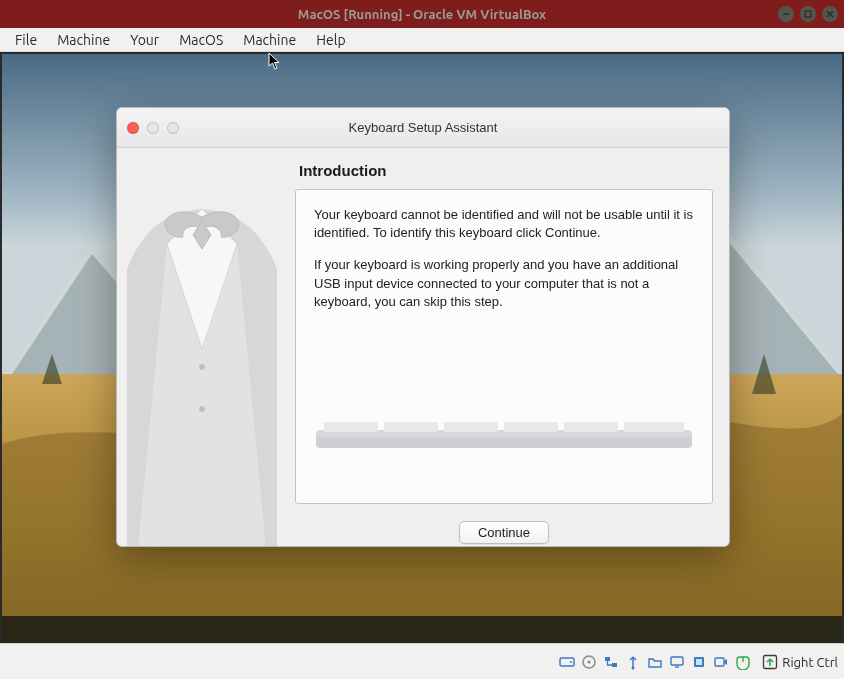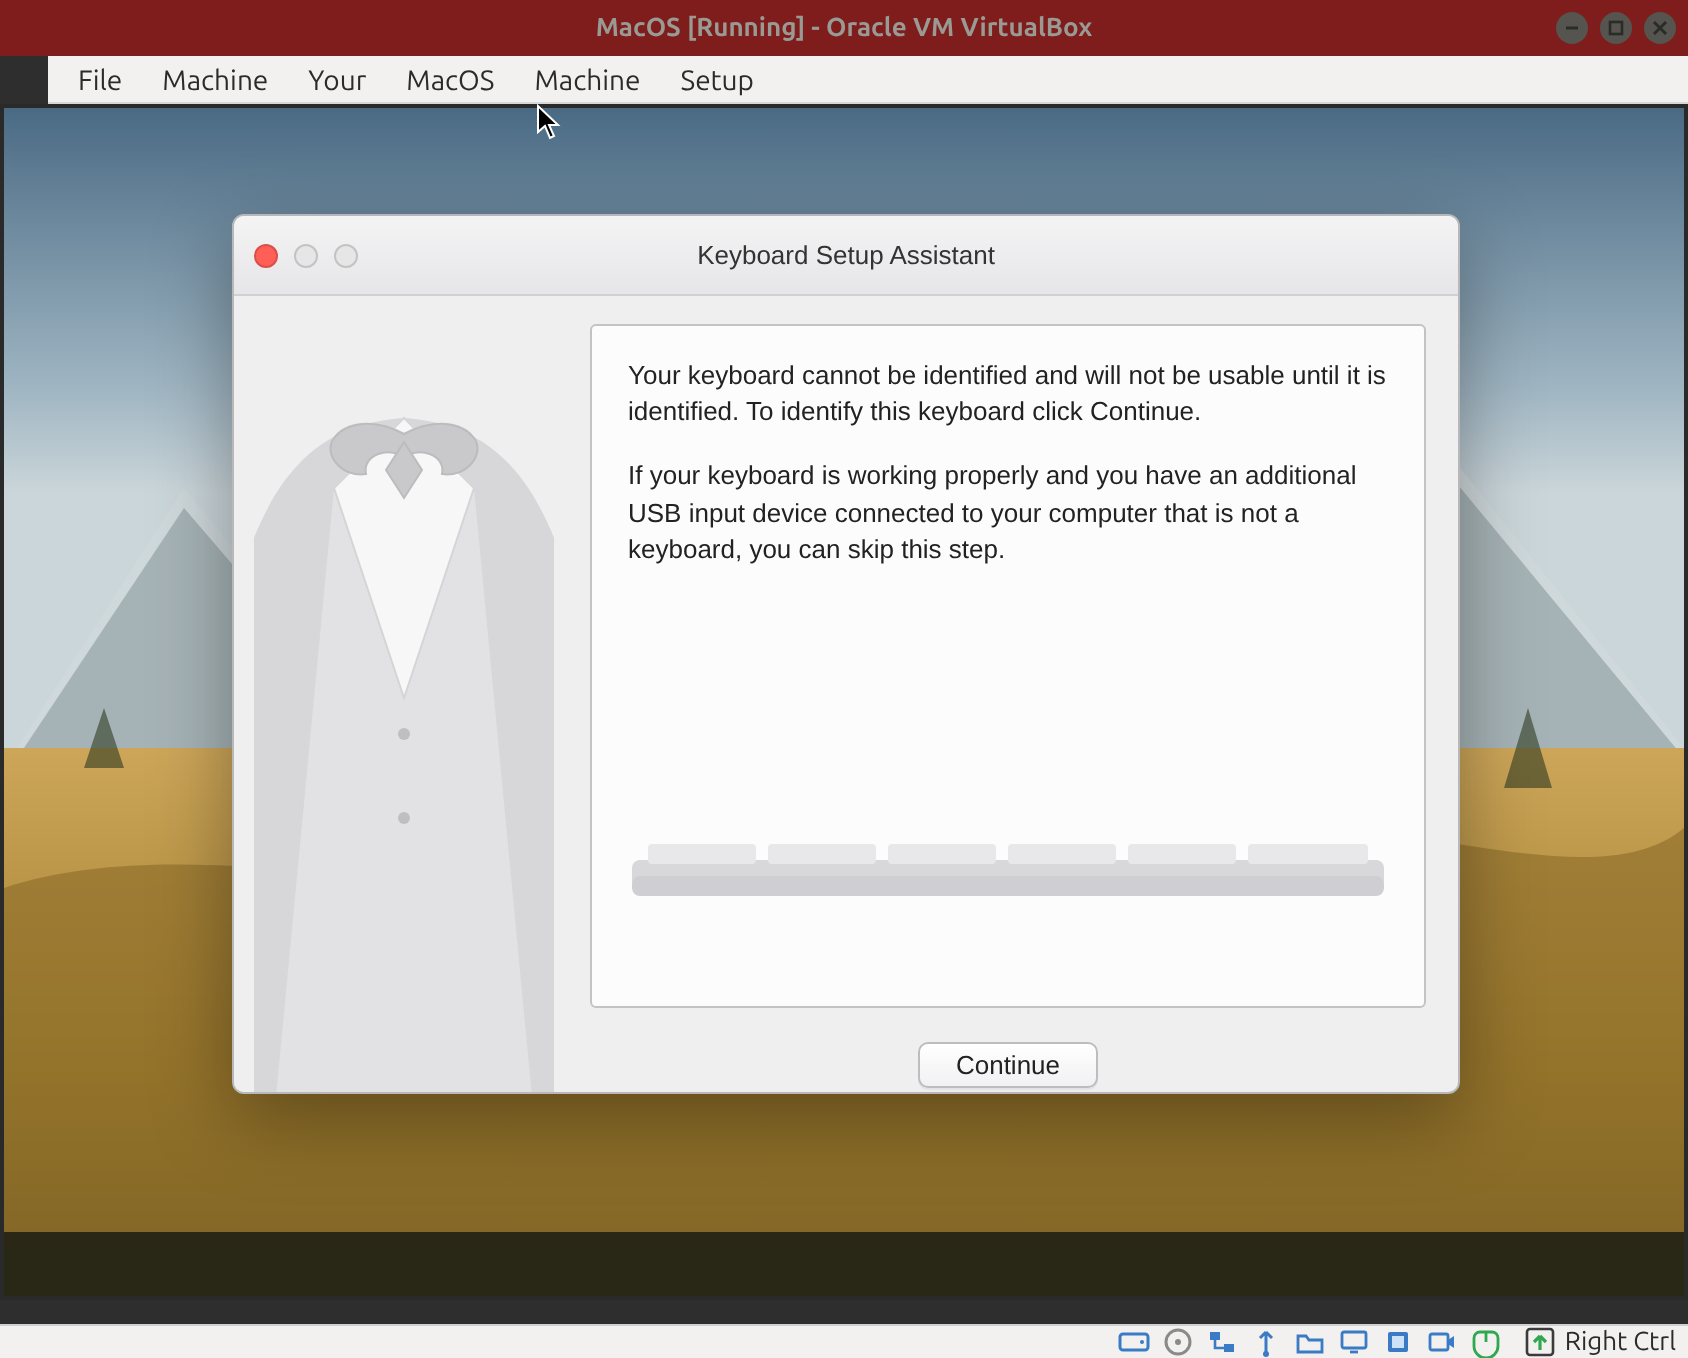--- a/index.html
+++ b/index.html
@@ -43,21 +43,20 @@
     .menubar {
       height: 24px;
       background: #f2f1f0;
       border-bottom: 1px solid #d6d6d6;
       display: flex;
       align-items: center;
       padding: 0 6px;
       gap: 2px;
       font-size: 14px;
       color: #2b2b2b;
-      margin-left: 24px;
     }
     .menubar .menuitem {
       padding: 2px 9px;
       border-radius: 3px;
     }
     .cursor {
       position: absolute;
       left: 268px; top: 52px;
       width: 14px; height: 18px;
       pointer-events: none;
@@ -174,21 +173,21 @@
       border-radius: 5px;
       padding: 3px 18px;
       font-size: 13px;
       color: #222;
       box-shadow: 0 1px 0 rgba(0,0,0,0.05);
     }
     
     .statusbar {
       position: absolute;
       left: 0; bottom: 0;
-      width: 844px; height: 17px;
+      width: 844px; height: 36px;
       background: #f2f1f0;
       border-top: 1px solid #cfcfcf;
       display: flex;
       align-items: center;
       justify-content: flex-end;
       padding: 0 6px;
       gap: 4px;
       font-size: 13px;
       color: #2b2b2b;
     }
@@ -228,21 +227,21 @@
     </div>
   </div>
 </div>
 
 <div class="menubar">
   <div class="menuitem">File</div>
   <div class="menuitem">Machine</div>
   <div class="menuitem">Your</div>
   <div class="menuitem">MacOS</div>
   <div class="menuitem">Machine</div>
-  <div class="menuitem">Setup</div>
+  <div class="menuitem">Help</div>
 </div>
 
 <svg class="cursor" viewBox="0 0 14 18">
   <path d="M1 1 L1 14 L4.5 11 L7 17 L9 16 L6.5 10.5 L11 10.5 Z" fill="#000" stroke="#fff" stroke-width="1"></path>
 </svg>
 
 <div class="guest-area">
   <div class="desktop">
     <svg class="mountains" viewBox="0 0 840 594" preserveAspectRatio="xMidYMid slice">
       <defs>
@@ -288,20 +287,21 @@
             <path d="M85 60 L120 95 L150 410 L160 410 L160 120 C 140 70, 110 62, 85 60 Z" fill="#d7d7da"></path>
             <g fill="#c9c9cc" stroke="#bcbcbf">
               <path d="M85 68 C 70 60, 56 62, 50 70 C 44 78, 54 90, 66 88 C 64 78, 78 74, 85 80 C 92 74, 106 78, 104 88 C 116 90, 126 78, 120 70 C 114 62, 100 60, 85 68 Z"></path>
               <path d="M76 86 L85 100 L94 86 L85 72 Z"></path>
             </g>
             <circle cx="85" cy="218" r="3" fill="#bfbfc2"></circle>
             <circle cx="85" cy="260" r="3" fill="#bfbfc2"></circle>
           </svg>
         </div>
         <div class="assistant-main">
+          <div class="assistant-heading">Introduction</div>
           <div class="assistant-pane">
             <p class="assistant-p">Your keyboard cannot be identified and will not be usable until it is identified. To identify this keyboard click Continue.</p>
             <p class="assistant-p">If your keyboard is working properly and you have an additional USB input device connected to your computer that is not a keyboard, you can skip this step.</p>
             <svg class="kb-graphic" viewBox="0 0 380 50">
               <rect x="2" y="22" width="376" height="14" rx="4" fill="#d8d8db"></rect>
               <rect x="2" y="30" width="376" height="10" rx="4" fill="#cfcfd3"></rect>
               <g fill="#e8e8eb">
                 <rect x="10" y="14" width="54" height="10" rx="2"></rect>
                 <rect x="70" y="14" width="54" height="10" rx="2"></rect>
                 <rect x="130" y="14" width="54" height="10" rx="2"></rect>

